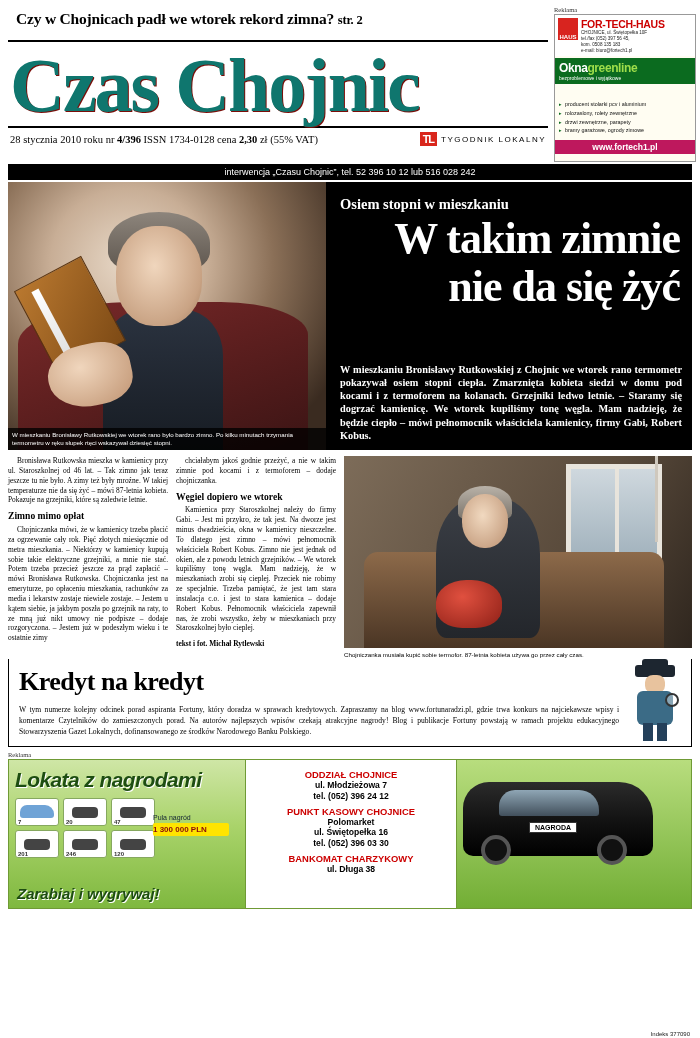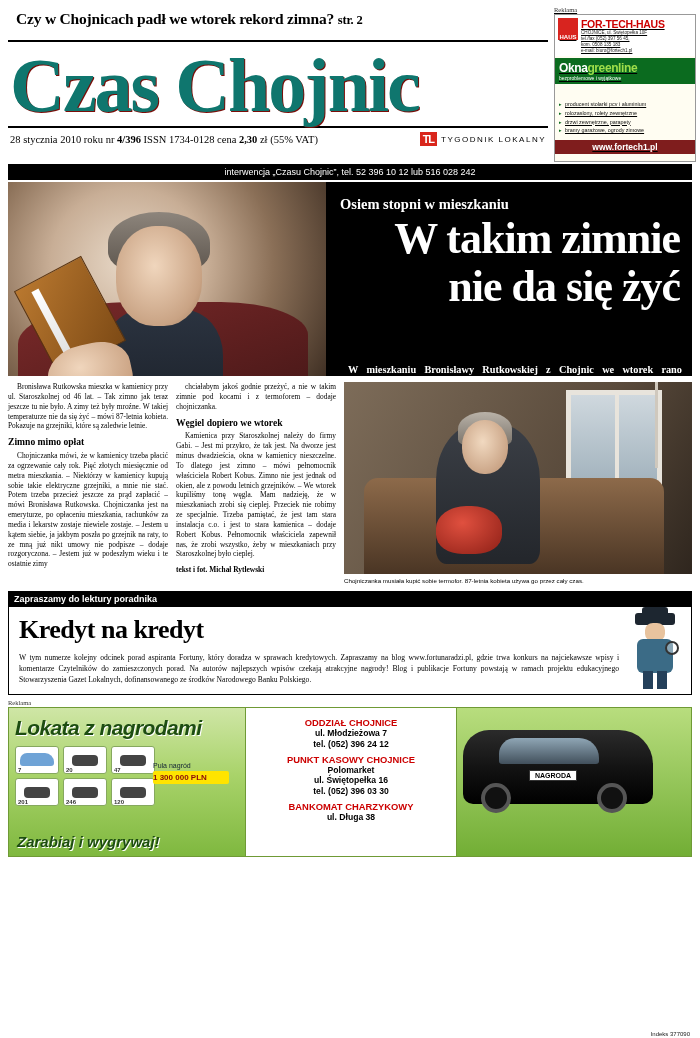--- a/index.html
+++ b/index.html
@@ -20,21 +20,21 @@
     flex:1;
     border-bottom:2px solid #000;
     padding:4px 0 12px 8px;
     font-weight:bold;
     font-size:15.5px;
     letter-spacing:-0.2px;
   }
   .topline .pg { font-weight:bold; font-size:12.5px; }
 
   
-  .adbox { width:142px;text-decoration:underline; }
+  .adbox { width:142px; }
   .adbox .reklama { font-size:6.5px; color:#333; margin-bottom:1px; }
   .fortech {
     border:1px solid #999;
     background:#fffdf2;
     width:142px; height:148px;
     position:relative;
     overflow:hidden;
   }
   .ft-head { background:#ffffff; padding:3px 3px 2px 3px; display:flex; gap:3px; }
   .ft-logo {
@@ -48,21 +48,21 @@
     background:#0b6b1f; color:#fff; margin:2px 0 13px 0; padding:3px 4px;
     font-family:"Liberation Sans", sans-serif;
   }
   .ft-green .g1 { font-size:12px; font-weight:bold; letter-spacing:-0.4px; }
   .ft-green .g1 .w { color:#fff; }
   .ft-green .g1 .g { color:#9ede4a; }
   .ft-green .g2 { font-size:5px; }
   .ft-list { padding:3px 4px 0 4px; font-family:"Liberation Sans", sans-serif; font-size:5.4px; line-height:1.6; color:#111; }
   .ft-list li { list-style:none; position:relative; padding-left:6px; }
   .ft-list li:before { content:"▸"; position:absolute; left:0; color:#0b6b1f; font-size:5px; }
-  .ft-www { background:#7f1d1d; color:#fff; text-align:center; font-family:"Liberation Sans", sans-serif;
+  .ft-www { background:#be185d; color:#fff; text-align:center; font-family:"Liberation Sans", sans-serif;
             font-weight:bold; font-size:8.5px; padding:2px 0; margin-top:3px; }
 
   
   .masthead { width:540px; position:relative; }
   .title {
     font-family:"Liberation Serif", serif;
     font-weight:bold;
     font-size:76px;
     line-height:0.98;
     color:#0f766e;
@@ -83,21 +83,21 @@
   }
   .tl-text { font-family:"Liberation Sans", sans-serif; font-size:8px; letter-spacing:1.5px; }
 
   
   .interbar {
     background:#000; color:#fff; font-family:"Liberation Sans", sans-serif;
     font-size:9px; text-align:center; padding:3px 0; margin-top:2px;
   }
 
   
-  .hero { position:relative; width:684px; height:194px; margin-top:2px; background:#000; overflow:hidden; }
+  .hero { position:relative; width:684px; height:268px; margin-top:2px; background:#000; overflow:hidden; }
   .hero-photo {
     position:absolute; left:0; top:0; width:318px; height:268px;
     background:
       radial-gradient(ellipse at 38% 30%, #e8d9c8 0%, #c8ae96 28%, #8a6f57 52%, #3a2b20 85%);
   }
   .hero-photo .coat {
     position:absolute; left:10px; top:120px; width:290px; height:150px;
     background:linear-gradient(160deg,#7a2a2a 0%, #5e1f1f 45%, #3a1414 100%);
     border-radius:40% 30% 0 0 / 28% 22% 0 0;
   }
@@ -136,21 +136,21 @@
     position:absolute; left:318px; top:0; width:366px; height:268px;
     background:#000; color:#fff; padding:14px 12px 8px 14px;
   }
   .hero-kicker { font-family:"Liberation Serif", serif; font-weight:bold; font-size:14.5px; margin-bottom:4px; }
   .hero-head {
     font-family:"Liberation Serif", serif; font-weight:bold;
     font-size:44px; line-height:1.0; text-align:right; letter-spacing:-1px;
     margin-top:4px;
   }
   .hero-lead {
-    position:absolute; left:22px; right:10px; bottom:8px;
+    position:absolute; left:14px; right:10px; bottom:8px;
     font-family:"Liberation Serif", serif; font-weight:bold; font-size:10.3px; line-height:1.28;
     text-align:justify;
   }
   .hero-cap {
     position:absolute; left:0; bottom:0; width:318px;
     background:rgba(0,0,0,0.78); color:#fff;
     font-family:"Liberation Sans", sans-serif; font-size:6.2px; line-height:1.32;
     padding:3px 4px;
   }
 
@@ -390,21 +390,20 @@
         <div class="sofa"></div>
         <div class="woman"></div>
         <div class="hair2"></div>
         <div class="head2"></div>
         <div class="termofor"></div>
       </div>
       <div class="cap2">Chojniczanka musiała kupić sobie termofor. 87-letnia kobieta używa go przez cały czas.</div>
     </div>
   </div>
 
-  <div class="poradnik-bar">Zapraszamy do lektury poradnika</div>
   <div class="poradnik">
     <h2>Kredyt na kredyt</h2>
     <p>W tym numerze kolejny odcinek porad aspiranta Fortuny, który doradza w sprawach kredytowych. Zapraszamy na blog www.fortunaradzi.pl, gdzie trwa konkurs na najciekawsze wpisy i komentarze Czytelników do zamieszczonych porad. Na autorów najlepszych wpisów czekają atrakcyjne nagrody! Blog i publikacje Fortuny powstają w ramach projektu edukacyjnego Stowarzyszenia Gazet Lokalnych, dofinansowanego ze środków Narodowego Banku Polskiego.</p>
     <div class="detektyw">
       <div class="hat2"></div>
       <div class="hat"></div>
       <div class="f"></div>
       <div class="b"></div>
       <div class="glass"></div>
       <div class="l"></div>

